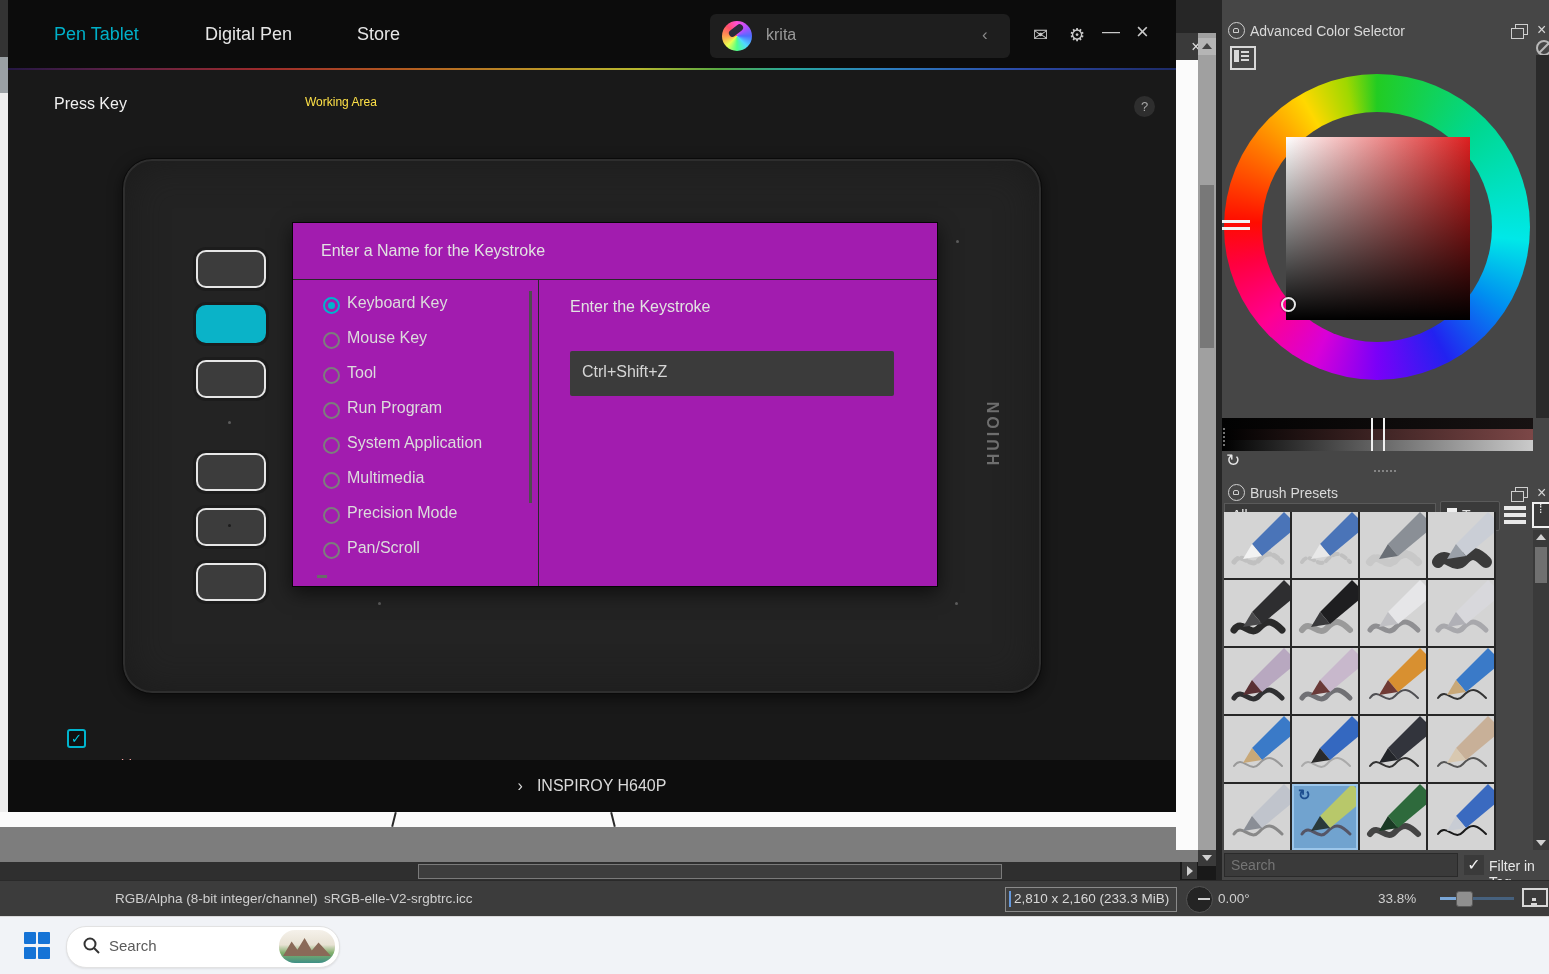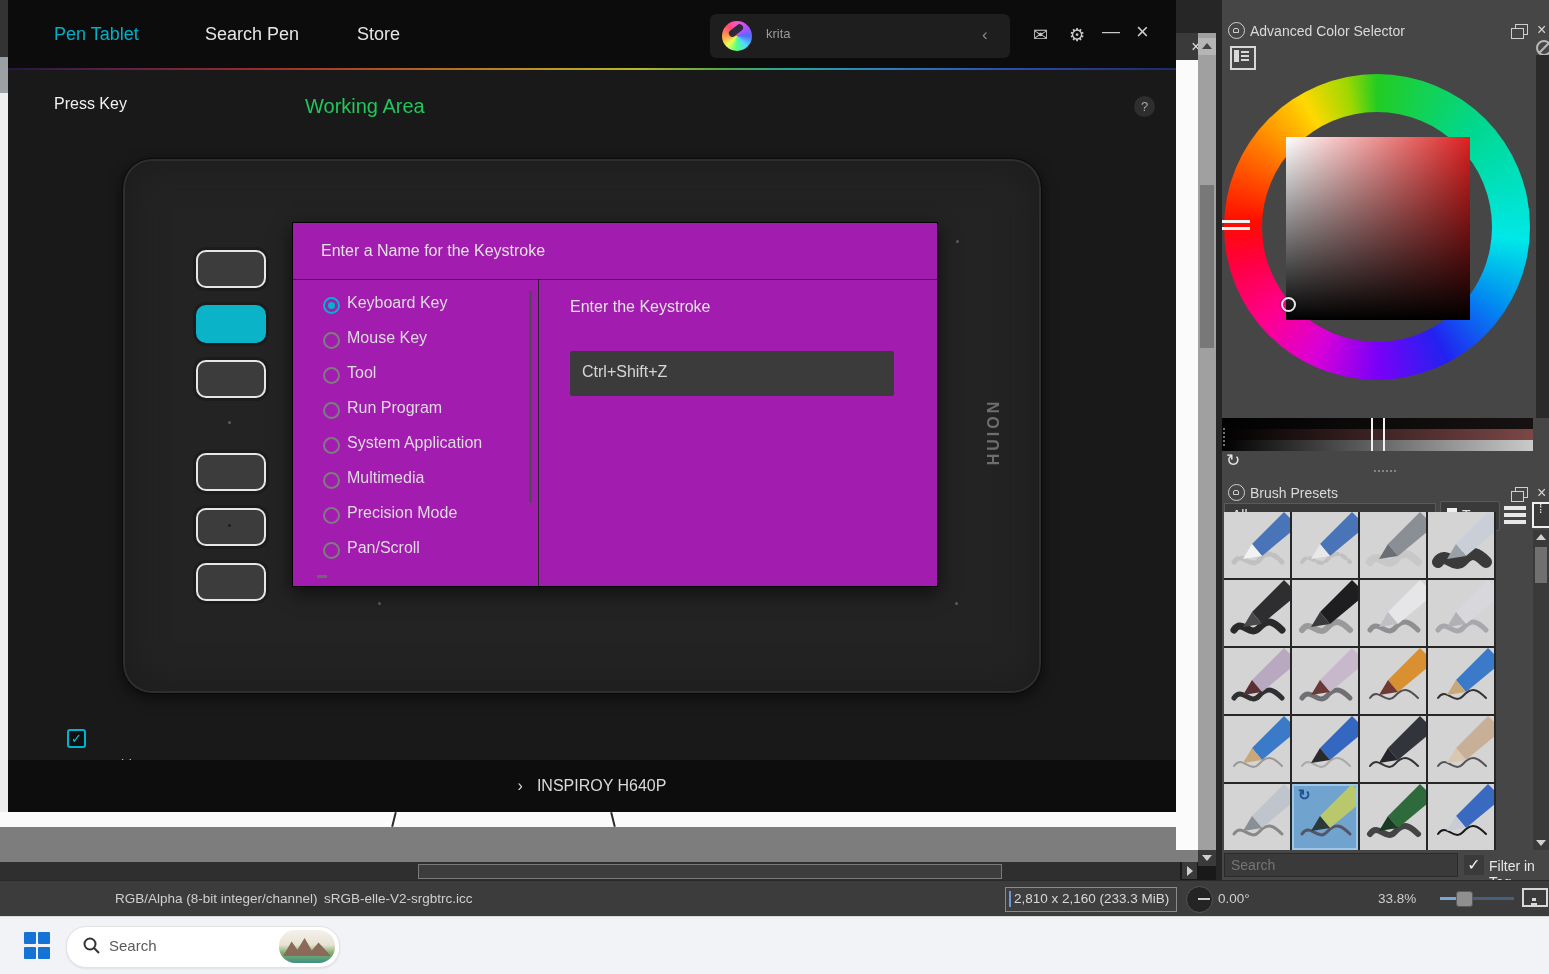--- a/index.html
+++ b/index.html
@@ -15,25 +15,25 @@
   #topbar{left:0;top:0;width:100%;height:68px;background:#0c0c0c;}
   .tab{top:24px;font-size:18px;color:#e6e6e6;cursor:default;}
   .tab.active{color:#00b0c8;}
   #rainbow{left:0;top:68px;width:100%;height:2px;
     background:linear-gradient(90deg,#241743,#5c2147 9%,#9e2b2b 22%,#b45c20 34%,#bd9b28 47%,#b7b72f 54%,#56a843 61%,#27a79d 67%,#2d7fc0 75%,#2b49a8 87%,#1d2a66 100%);}
   #profile-pill{left:702px;top:14px;width:300px;height:44px;background:#1e1e1e;border-radius:6px;}
   #krita-badge{left:12px;top:7px;width:30px;height:30px;border-radius:50%;
     background:conic-gradient(#ff4fd8,#b44fff,#4f6bff,#4fd8ff,#4fff8a,#eaff4f,#ff9b4f,#ff4f6b,#ff4fd8);}
   #krita-badge::after{content:"";position:absolute;left:6px;top:6px;width:16px;height:7px;
     background:#2a2a3a;border-radius:4px;transform:rotate(-38deg);}
-  #profile-name{left:56px;top:12px;font-size:13px;color:#9a9a9a;}
+  #profile-name{left:56px;top:12px;font-size:16px;color:#9a9a9a;}
   #profile-chev{left:272px;top:11px;font-size:17px;color:#8a8a8a;}
   .winicon{top:26px;font-size:18px;color:#c9c9c9;line-height:18px;}
   #subnav-press{left:46px;top:95px;font-size:16px;color:#f0f0f0;}
-  #subnav-working{left:297px;top:95px;font-size:20px;color:#22c55e;}
+  #subnav-working{left:297px;top:95px;font-size:12px;color:#fde047;}
   #help-q{left:1126px;top:96px;width:21px;height:21px;border-radius:50%;background:#2e2e2e;
     color:#a8a8a8;font-size:13px;text-align:center;line-height:21px;}
   
   #tablet{left:114px;top:158px;width:918px;height:534px;background:#232323;
     border-radius:30px;border:1px solid #0a0a0a;
     box-shadow:inset 0 0 0 2px #2e2e2e, inset 0 0 40px #1b1b1b, 0 4px 14px rgba(0,0,0,.55);}
   .pkey{left:188px;width:66px;height:34px;border-radius:10px;background:#3c3c3c;
     border:2px solid #e6e6e6;box-shadow:0 0 0 3px #1c1c1c;}
   .pkey.sel{background:#0ab3c8;border-color:#0ab3c8;}
   .tdot{width:3px;height:3px;border-radius:50%;background:#5c5c5c;}
@@ -175,21 +175,21 @@
 
 <div id="root">
 
   <div class="abs sliver-top"></div>
   <div class="abs sliver-gray"></div>
   <div class="abs sliver-white"></div>
 
   <div id="huion" class="abs">
     <div id="topbar" class="abs"></div>
     <div class="abs tab active" style="left:46px">Pen Tablet</div>
-    <div class="abs tab" style="left:197px">Search Pen</div>
+    <div class="abs tab" style="left:197px">Digital Pen</div>
     <div class="abs tab" style="left:349px">Store</div>
 
     <div id="profile-pill" class="abs">
       <div id="krita-badge" class="abs"></div>
       <div id="profile-name" class="abs">krita</div>
       <div id="profile-chev" class="abs">‹</div>
     </div>
     <div class="abs winicon" style="left:1025px">✉</div>
     <div class="abs winicon" style="left:1061px">⚙</div>
     <div class="abs winicon" style="left:1094px;top:22px">—</div>

